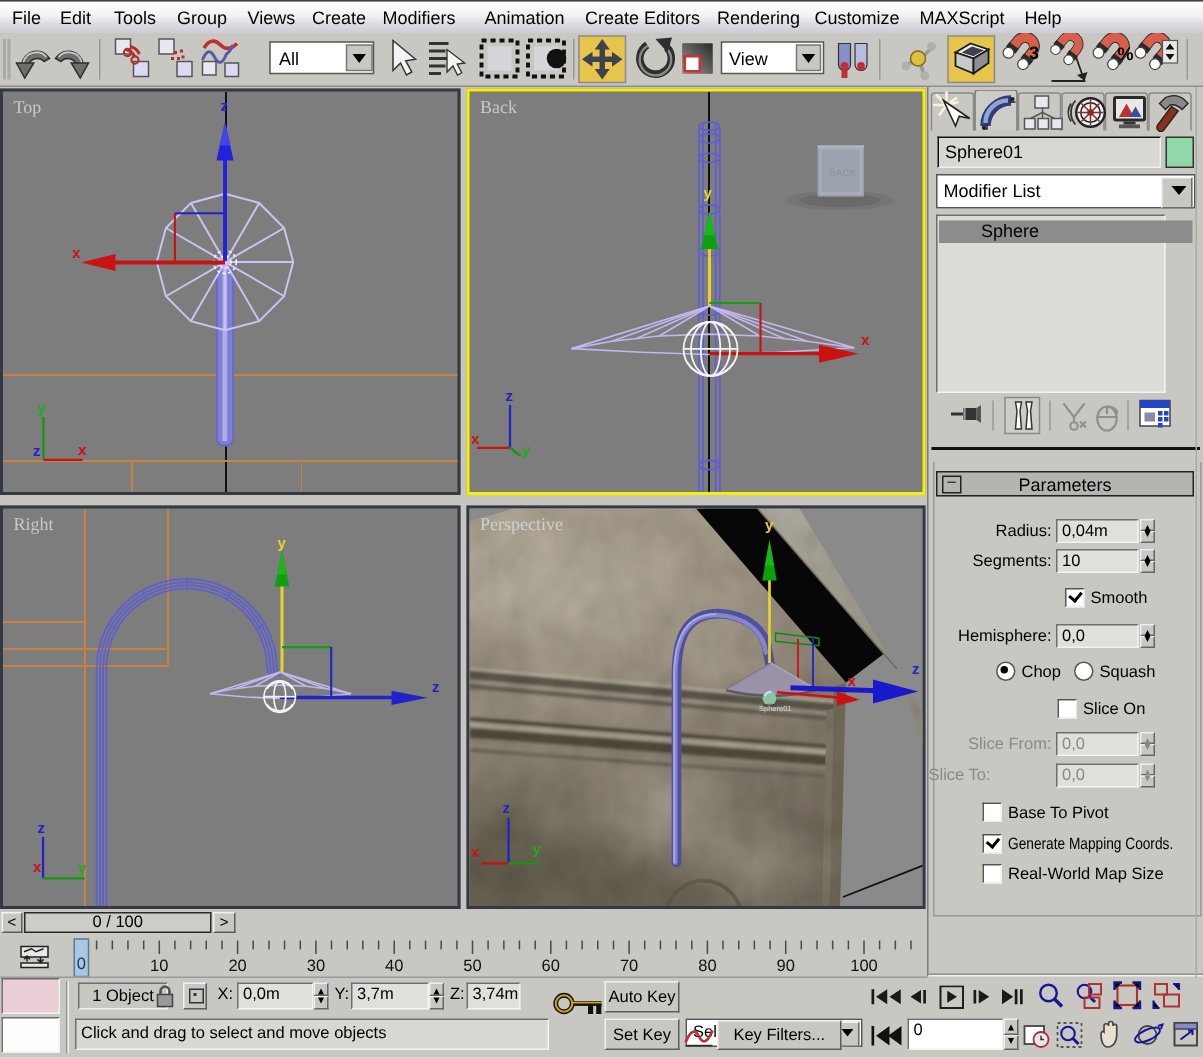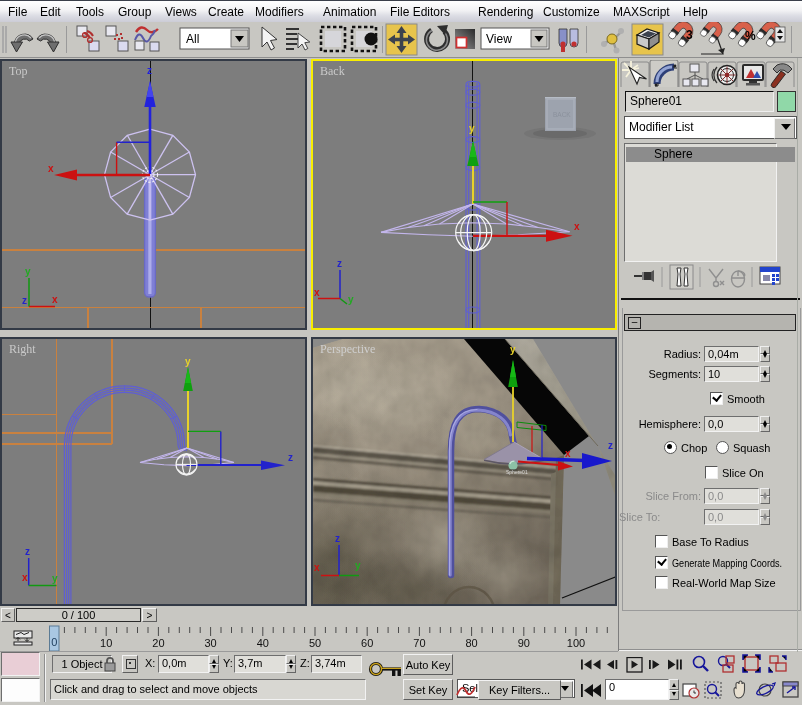--- a/index.html
+++ b/index.html
@@ -44,21 +44,21 @@
 
   <div id="menubar">
     <span class="mi" style="left:8px">File</span>
     <span class="mi" style="left:40px">Edit</span>
     <span class="mi" style="left:76px">Tools</span>
     <span class="mi" style="left:118px">Group</span>
     <span class="mi" style="left:165px">Views</span>
     <span class="mi" style="left:208px">Create</span>
     <span class="mi" style="left:255px">Modifiers</span>
     <span class="mi" style="left:323px">Animation</span>
-    <span class="mi" style="left:390px">File Editors</span>
+    <span class="mi" style="left:390px">Create Editors</span>
     <span class="mi" style="left:478px">Rendering</span>
     <span class="mi" style="left:543px">Customize</span>
     <span class="mi" style="left:613px">MAXScript</span>
     <span class="mi" style="left:683px">Help</span>
   </div>
 
   <div id="toolbar">
   <svg width="802" height="35" viewBox="0 0 802 35">
     <defs>
       <g id="magnet">
@@ -663,21 +663,21 @@
         <div class="up"></div>
         <div class="dn"></div>
       </div>
     <span class="abs" style="left:223px;top:5px;font-size:11px;">Y:</span>
     <div class="field abs" style="left:234px;top:3px;width:52px;height:18px;">3,7m</div>
     <div class="spin abs" style="left:286px;top:3px;height:18px;">
         <div class="up"></div>
         <div class="dn"></div>
       </div>
     <span class="abs" style="left:300px;top:5px;font-size:11px;">Z:</span>
-    <div class="field abs" style="left:311px;top:3px;width:51px;height:18px;">3,74m</div>
+    <div class="field abs" style="left:311px;top:3px;width:36px;height:18px;">3,74m</div>
     <svg class="abs" style="left:368px;top:8px;" width="36" height="18" viewBox="0 0 36 18">
       <circle cx="8" cy="9" r="5.5" fill="none" stroke="#111" stroke-width="3.2"></circle>
       <line x1="13" y1="9" x2="33" y2="9" stroke="#111" stroke-width="3.2"></line>
       <rect x="24" y="9" width="3.4" height="7" fill="#111"></rect>
       <rect x="29.5" y="9" width="3.4" height="7" fill="#111"></rect>
       <circle cx="8" cy="9" r="5.5" fill="none" stroke="#caa21c" stroke-width="1.4"></circle>
       <line x1="13" y1="8.4" x2="33" y2="8.4" stroke="#caa21c" stroke-width="1.2"></line>
     </svg>
     <div class="raised abs" style="left:403px;top:2px;width:50px;height:21px;font-size:11px;text-align:center;line-height:20px;">Auto Key</div>
     <div class="abs" style="left:457px;top:3px;width:118px;height:19px;background:#fff;border:1px solid #555;box-sizing:border-box;font-size:11px;margin-top:24px;">
@@ -875,20 +875,21 @@
             <rect x="16" y="11" width="3" height="3"></rect>
             <rect x="12" y="15" width="3" height="3"></rect>
           </g>
       </g>
     </svg>
     <div class="abs" style="left:2px;top:240px;width:179px;height:2px;background:#111;"></div>
 
     <div class="abs" style="left:3px;top:250px;width:177px;height:302px;border:1px solid #9a9a9a;border-top:none;"></div>
     <div class="abs" style="left:5px;top:256px;width:172px;height:17px;background:#b5b4af;border:1px solid #222;box-sizing:border-box;">
       <div class="abs" style="left:3px;top:2px;width:11px;height:10px;border:1px solid #222;font-size:10px;line-height:8px;text-align:center;background:#b5b4af;">–</div>
+      <div style="text-align:center;font-size:12px;padding-top:1px;">Parameters</div>
     </div>
     <div class="plabel" style="left:0;top:290px;width:82px;text-align:right;">Radius:</div>
     <div class="field" style="left:85px;top:288px;width:55px;height:16px;">0,04m</div>
     <div class="spin" style="left:141px;top:288px;height:16px;">
         <div class="up"></div>
         <div class="dn"></div>
       </div>
     <div class="plabel" style="left:0;top:310px;width:82px;text-align:right;">Segments:</div>
     <div class="field" style="left:85px;top:308px;width:55px;height:16px;">10</div>
     <div class="spin" style="left:141px;top:308px;height:16px;">
@@ -915,21 +916,21 @@
         <div class="up"></div>
         <div class="dn"></div>
       </div>
     <div class="plabel gtext" style="left:0;top:453px;width:82px;text-align:left;">Slice To:</div>
     <div class="field gtext" style="left:85px;top:451px;width:55px;height:16px;">0,0</div>
     <div class="spin gray" style="left:141px;top:451px;height:16px;">
         <div class="up"></div>
         <div class="dn"></div>
       </div>
     <div class="cb" style="left:36px;top:477px;"></div>
-    <div class="plabel" style="left:53px;top:478px;">Base To Radius</div>
+    <div class="plabel" style="left:53px;top:478px;">Base To Pivot</div>
     <div class="cb checked" style="left:36px;top:498px;"></div>
     <div class="plabel" style="left:53px;top:499px;transform:scaleX(0.83);transform-origin:0 50%;">Generate Mapping Coords.</div>
     <div class="cb" style="left:36px;top:518px;"></div>
     <div class="plabel" style="left:53px;top:519px;">Real-World Map Size</div>
     <div class="abs" style="left:0px;top:591px;width:184px;height:1px;background:#8f8f8f;"></div>
     <div class="abs" style="left:0px;top:592px;width:184px;height:1px;background:#f2f2f2;"></div>
   </div>
   <div class="abs" style="left:797px;top:58px;width:1px;height:594px;background:#a9aca6;"></div>
 </div>
 

